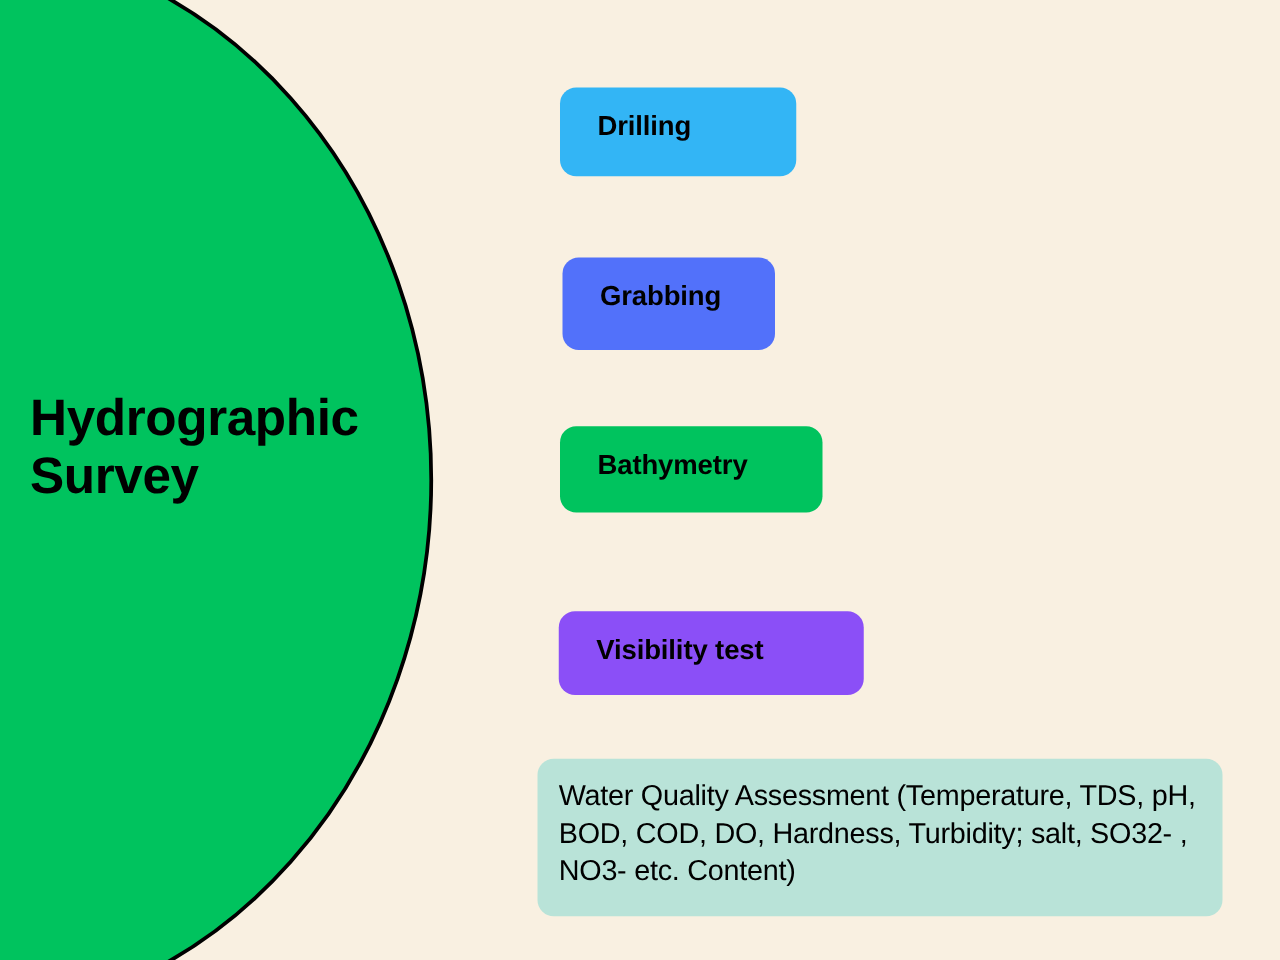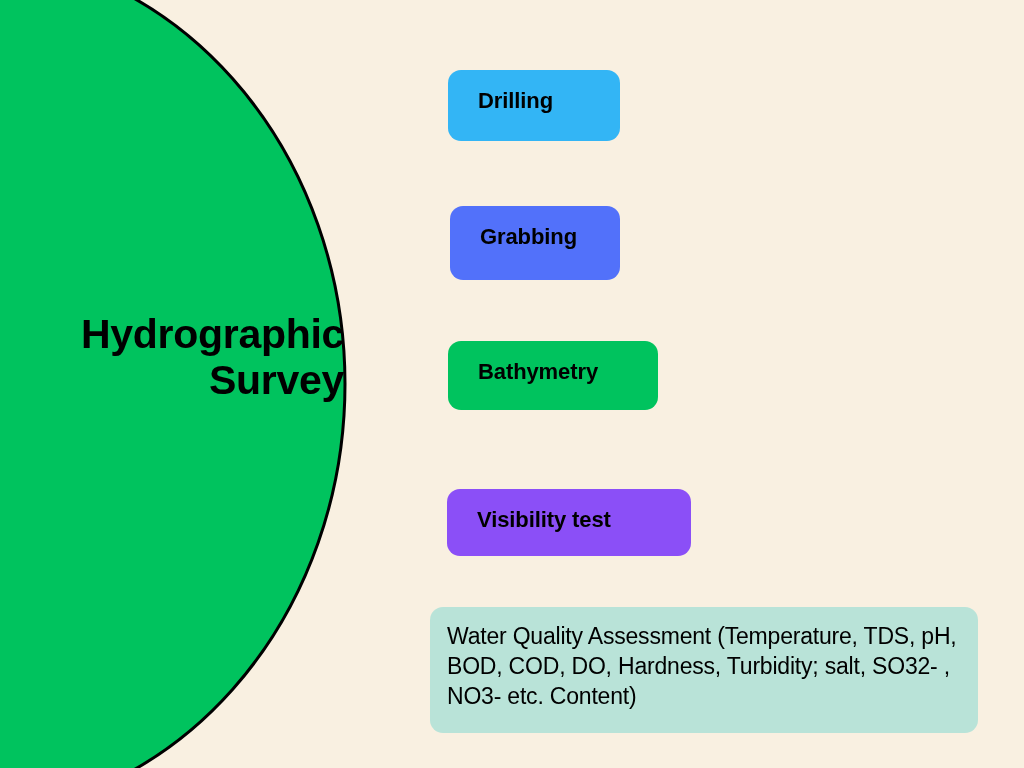--- a/index.html
+++ b/index.html
@@ -29,21 +29,20 @@
     position: absolute;
     left: 24px;
     top: 312px;
     width: 320px;
     color: #000000;
     font-size: 41px;
     font-weight: bold;
     line-height: 1.12;
     letter-spacing: -0.3px;
     white-space: pre-line;
-    text-align: right;
   }
 
   
   .node {
     position: absolute;
     border-radius: 13px;
     color: #000000;
     font-weight: bold;
     box-sizing: border-box;
   }
@@ -52,21 +51,21 @@
     left: 30px;
     right: 12px;
     top: 18px;
     font-size: 22px;
     line-height: 1.2;
     letter-spacing: -0.1px;
   }
 
   #node-drilling {
     left: 448px;  top: 70px;
-    width: 172px; height: 71px;
+    width: 189px; height: 71px;
     background: #33B5F5;
   }
   #node-grabbing {
     left: 450px;  top: 206px;
     width: 170px; height: 74px;
     background: #5271FA;
   }
   #node-bathymetry {
     left: 448px;  top: 341px;
     width: 210px; height: 69px;

